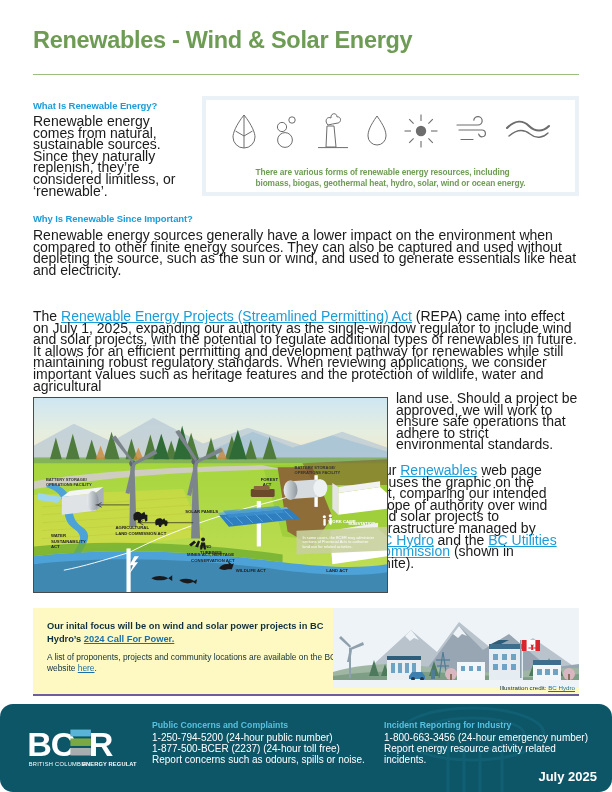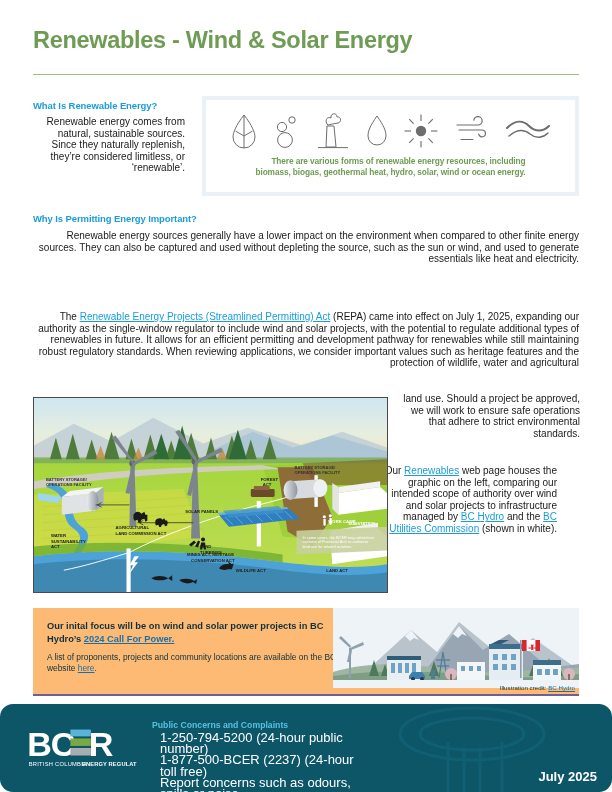--- a/index.html
+++ b/index.html
@@ -23,56 +23,56 @@
   }
 
   
   .h2 {
     position: absolute;
     font-size: 9.5px; font-weight: bold; color: #1b9dd9;
     letter-spacing: -0.1px; white-space: nowrap;
   }
   .body {
     position: absolute;
-    font-size: 10px; line-height: 11.6px; color: #1a1a1a;
-    text-align: right;
+    font-size: 14px; line-height: 11.6px; color: #1a1a1a;
+    text-align: left;
   }
   a.lnk { color:#1b9dd9; }
 
   
   .rbox {
     position: absolute; left: 202px; top: 96px; width: 377px; height: 100px;
     background: #eaf2f8; padding: 4px;
   }
   .rbox-inner {
     width: 100%; height: 100%; background:#ffffff;
     display:flex; flex-direction:column; align-items:center; justify-content:flex-start;
     padding-top: 8px;
   }
   .icon-row {
     display:flex; align-items:center; justify-content:space-between;
     width: 320px; height: 46px;
   }
   .icon-row svg { display:block; }
   .rbox-cap {
-    margin-top: 2px; text-align:right; color:#6e9c54;
+    margin-top: 13px; text-align:left; color:#6e9c54;
     font-size: 8.3px; font-weight:bold; line-height: 11px; letter-spacing:-0.1px;
   }
 
   
   .mapfig {
     position: absolute; left: 33px; top: 397px; width: 355px; height: 196px;
     border: 1px solid #4a4a4a; overflow: hidden; background:#9fd13a;
   }
   .mapfig svg { display:block; width:100%; height:100%; }
 
   
   .focusbox {
     position: absolute; left: 33px; top: 608px; width: 546px; height: 88px;
-    background: #fdba74; border-bottom: 2px solid #6d5f9e;
+    background: #fef9c3; border-bottom: 2px solid #6d5f9e;
   }
   .focus-title {
     position:absolute; left: 14px; top: 12px; width: 300px;
     font-size: 9.3px; font-weight: bold; line-height: 12.6px; color:#10303f;
   }
   .focus-sub {
     position:absolute; left: 14px; top: 44px; width: 320px;
     font-size: 8.4px; line-height: 11.4px; color:#10303f;
   }
   .focus-title a, .focus-sub a { color:#1b6fa8; text-decoration: underline; }
@@ -88,21 +88,21 @@
     position:absolute; left:0; top: 704px; width: 612px; height: 88px;
     background:#0d5668; overflow:hidden;border-radius:13px;
   }
   .footer-watermark { position:absolute; right: 10px; top: -6px; opacity:.35; }
   .logo { position:absolute; left: 27px; top: 16px; width: 110px; height: 56px; }
   .fcol { position:absolute; color:#ffffff; }
   .fhead {
     font-size: 8.7px; font-weight:bold; color:#56c2e0; margin-bottom: 2px;
     white-space:nowrap;
   }
-  .fline { font-size: 13px; line-height: 11.2px; color:#ffffff;margin-left:8px; }
+  .fline { font-size: 10px; line-height: 11.2px; color:#ffffff; }
   .fdate {
     position:absolute; right: 15px; bottom: 8px;
     font-size: 13px; font-weight:bold; color:#ffffff;
   }
 </style>
 </head>
 <body>
 
 <div class="page">
 
@@ -179,21 +179,21 @@
         </span>
 
       </div>
       <div class="rbox-cap">
         <span>There are various forms of renewable energy resources, including</span><br>
         <span>biomass, biogas, geothermal heat, hydro, solar, wind or ocean energy.</span>
       </div>
     </div>
   </div>
 
-  <div class="h2" style="left:33px; top:213px;">Why Is Permitting Energy Important?</div>
+  <div class="h2" style="left:33px; top:213px;">Why Is Renewable Since Important?</div>
   <div class="body" style="left:33px; top:230px; width:546px;">Renewable energy sources generally have a lower impact on the environment when compared to other finite energy sources. They can also be captured and used without depleting the source, such as the sun or wind, and used to generate essentials like heat and electricity.</div>
 
 
   <div class="body" style="left:33px; top:311px; width:546px;">
     <span>The </span><a class="lnk" href="#">Renewable Energy Projects (Streamlined Permitting) Act</a><span> (REPA) came into effect on July 1, 2025, expanding our authority as the single-window regulator to include wind and solar projects, with the potential to regulate additional types of renewables in future. It allows for an efficient permitting and development pathway for renewables while still maintaining robust regulatory standards. When reviewing applications, we consider important values such as heritage features and the protection of wildlife, water and agricultural</span>
   </div>
 
   <div class="body" style="left:396px; top:393px; width:184px;">
     <span>land use. Should a project be approved, we will work to ensure safe operations that adhere to strict environmental standards.</span>
   </div>
@@ -546,17 +546,23 @@
       <text x="80" y="68" font-family="Liberation Sans, sans-serif" font-size="8.4" fill="#ffffff" font-weight="bold" letter-spacing="0.2">ENERGY REGULATOR</text>
     </svg>
 
     <div class="fcol" style="left:152px; top:16px; width:220px;">
       <div class="fhead">Public Concerns and Complaints</div>
       <div class="fline">1-250-794-5200 (24-hour public number)</div>
       <div class="fline">1-877-500-BCER (2237) (24-hour toll free)</div>
       <div class="fline">Report concerns such as odours, spills or noise.</div>
     </div>
 
+    <div class="fcol" style="left:384px; top:16px; width:225px;">
+      <div class="fhead">Incident Reporting for Industry</div>
+      <div class="fline">1-800-663-3456 (24-hour emergency number)</div>
+      <div class="fline">Report energy resource activity related</div>
+      <div class="fline">incidents.</div>
+    </div>
 
     <div class="fdate">July 2025</div>
   </div>
 
 </div>
 
 </body></html>

